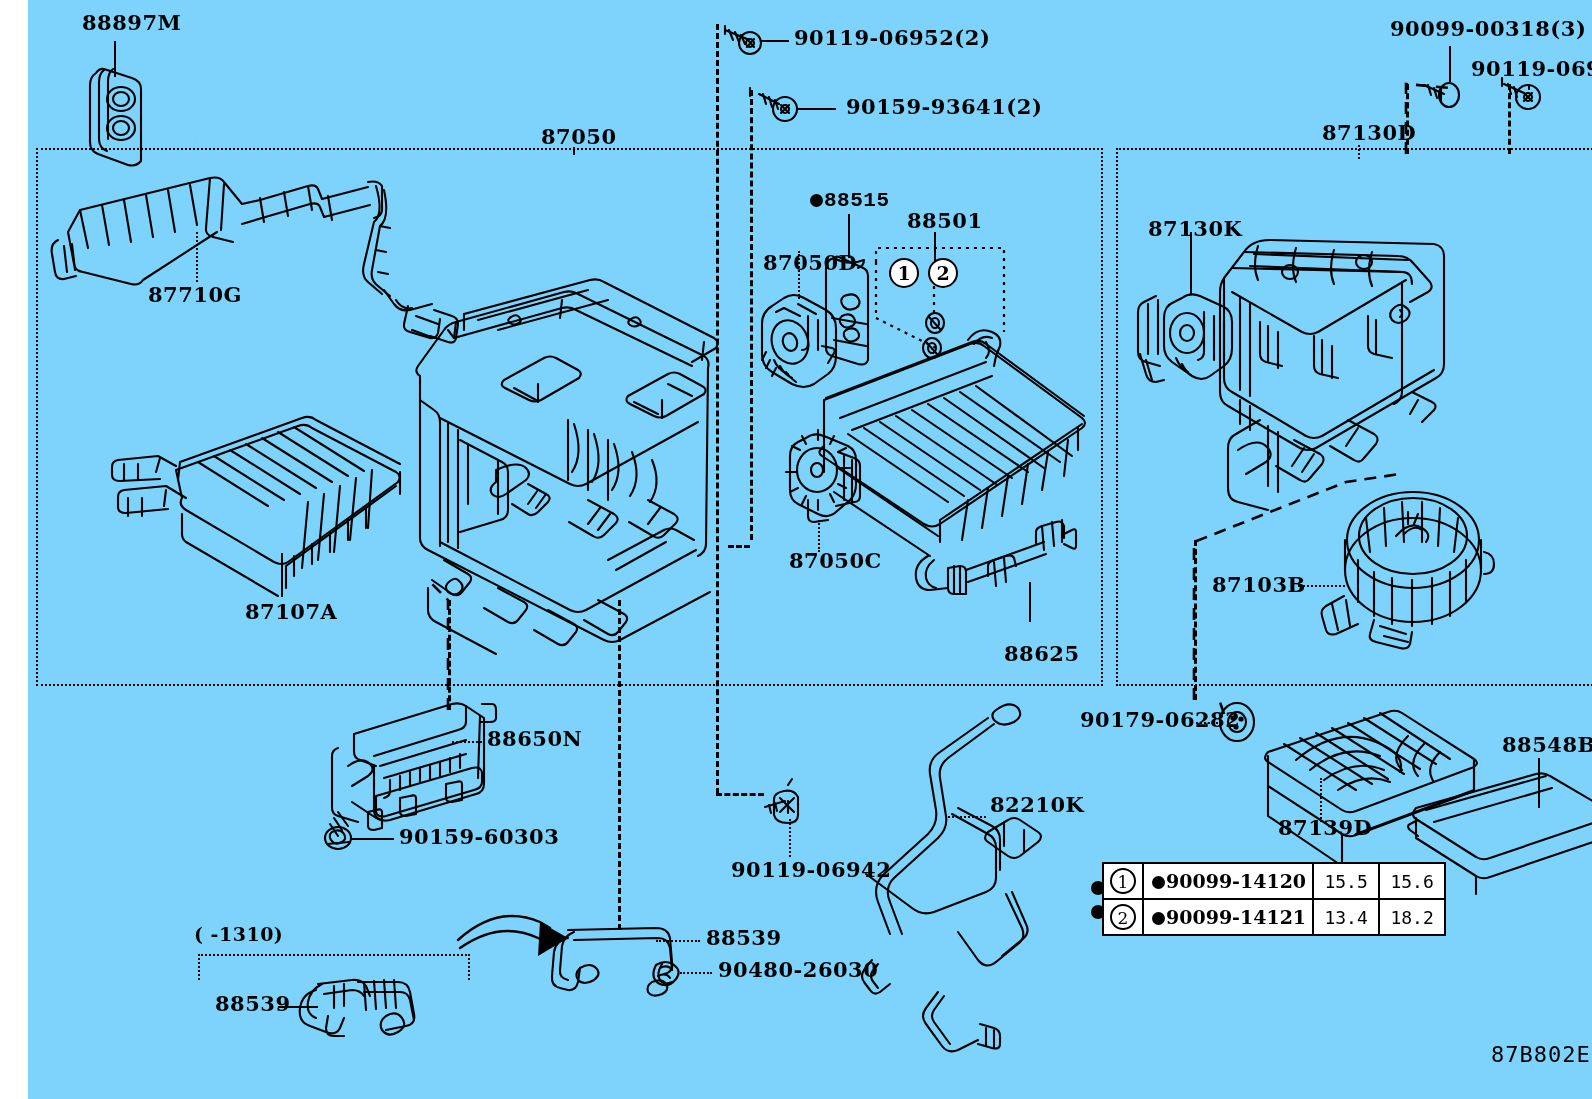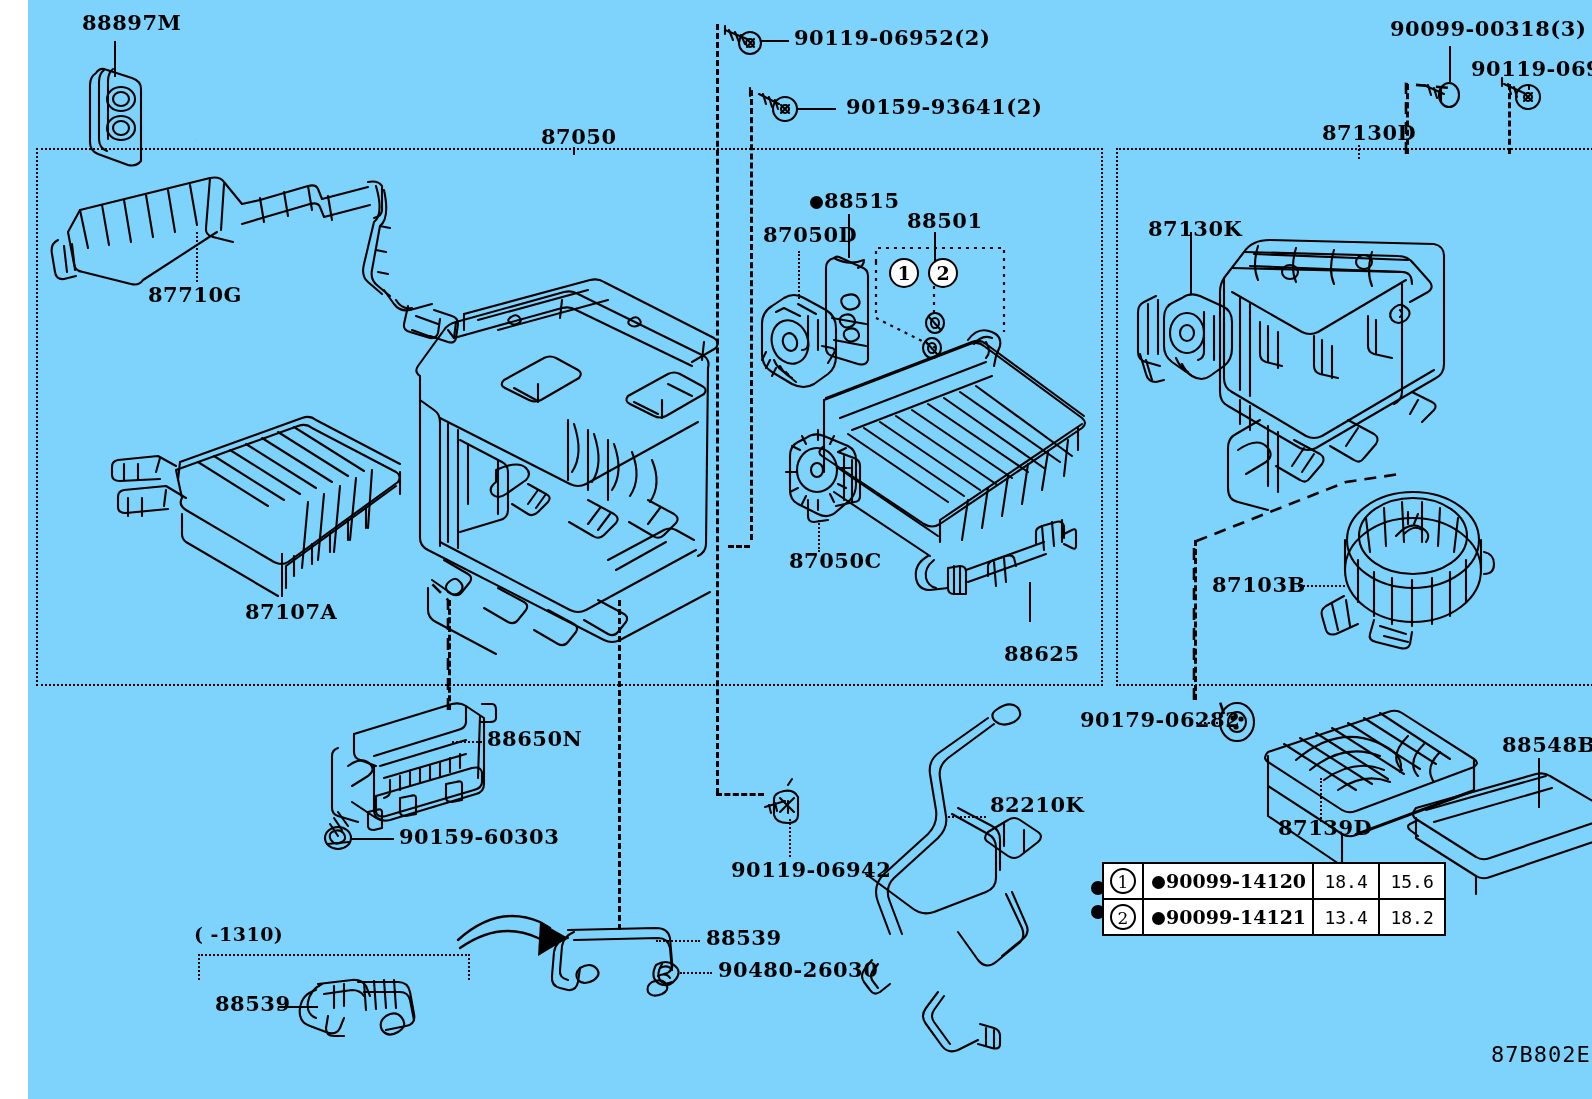--- a/index.html
+++ b/index.html
@@ -555,25 +555,25 @@
 
   <div class="lbl" style="left:54px; top:12px;">88897M</div>
   <div class="lbl" style="left:766px; top:27px;">90119-06952(2)</div>
   <div class="lbl" style="left:818px; top:96px;">90159-93641(2)</div>
   <div class="lbl" style="left:1362px; top:18px;">90099-00318(3)</div>
   <div class="lbl" style="left:1443px; top:58px;">90119-06952</div>
   <div class="lbl" style="left:513px; top:126px;">87050</div>
   <div class="lbl" style="left:1294px; top:122px;">87130D</div>
   <div class="lbl" style="left:120px; top:284px;">87710G</div>
   <div class="lbl" style="left:217px; top:601px;">87107A</div>
-  <div class="lbl" style="left:782px; top:190px;">
+  <div class="lbl" style="left:782px; top:190px;font-family:Liberation Mono, monospace;">
     <span class="dot-marker"></span><span>88515</span>
   </div>
   <div class="lbl" style="left:879px; top:210px;">88501</div>
-  <div class="lbl" style="left:735px; top:224px;">87050D</div>
+  <div class="lbl" style="left:735px; top:252px;">87050D</div>
   <div class="lbl" style="left:761px; top:550px;">87050C</div>
   <div class="lbl" style="left:976px; top:643px;">88625</div>
   <div class="lbl" style="left:1120px; top:218px;">87130K</div>
   <div class="lbl" style="left:1184px; top:574px;">87103B</div>
   <div class="lbl" style="left:459px; top:728px;">88650N</div>
   <div class="lbl" style="left:371px; top:826px;">90159-60303</div>
   <div class="lbl" style="left:703px; top:859px;text-align:right;">90119-06942</div>
   <div class="lbl" style="left:962px; top:794px;">82210K</div>
   <div class="lbl" style="left:678px; top:927px;">88539</div>
   <div class="lbl" style="left:187px; top:993px;">88539</div>
@@ -597,21 +597,21 @@
       <span class="dot-marker"></span>
       <span>Non-reusable part</span>
     </div>
   </div>
 
   <table class="sizetable" style="left:1074px; top:862px;">
     <tbody>
     <tr>
       <td><span class="mini-circle">1</span></td>
       <td class="partno"><span class="dot-marker"></span><span>90099-14120</span></td>
-      <td class="numcell">18.4</td>
+      <td class="numcell">15.5</td>
       <td class="numcell">15.6</td>
     </tr>
     <tr>
       <td><span class="mini-circle">2</span></td>
       <td class="partno"><span class="dot-marker"></span><span>90099-14121</span></td>
       <td class="numcell">13.4</td>
       <td class="numcell">18.2</td>
     </tr>
   </tbody>
     </table>

